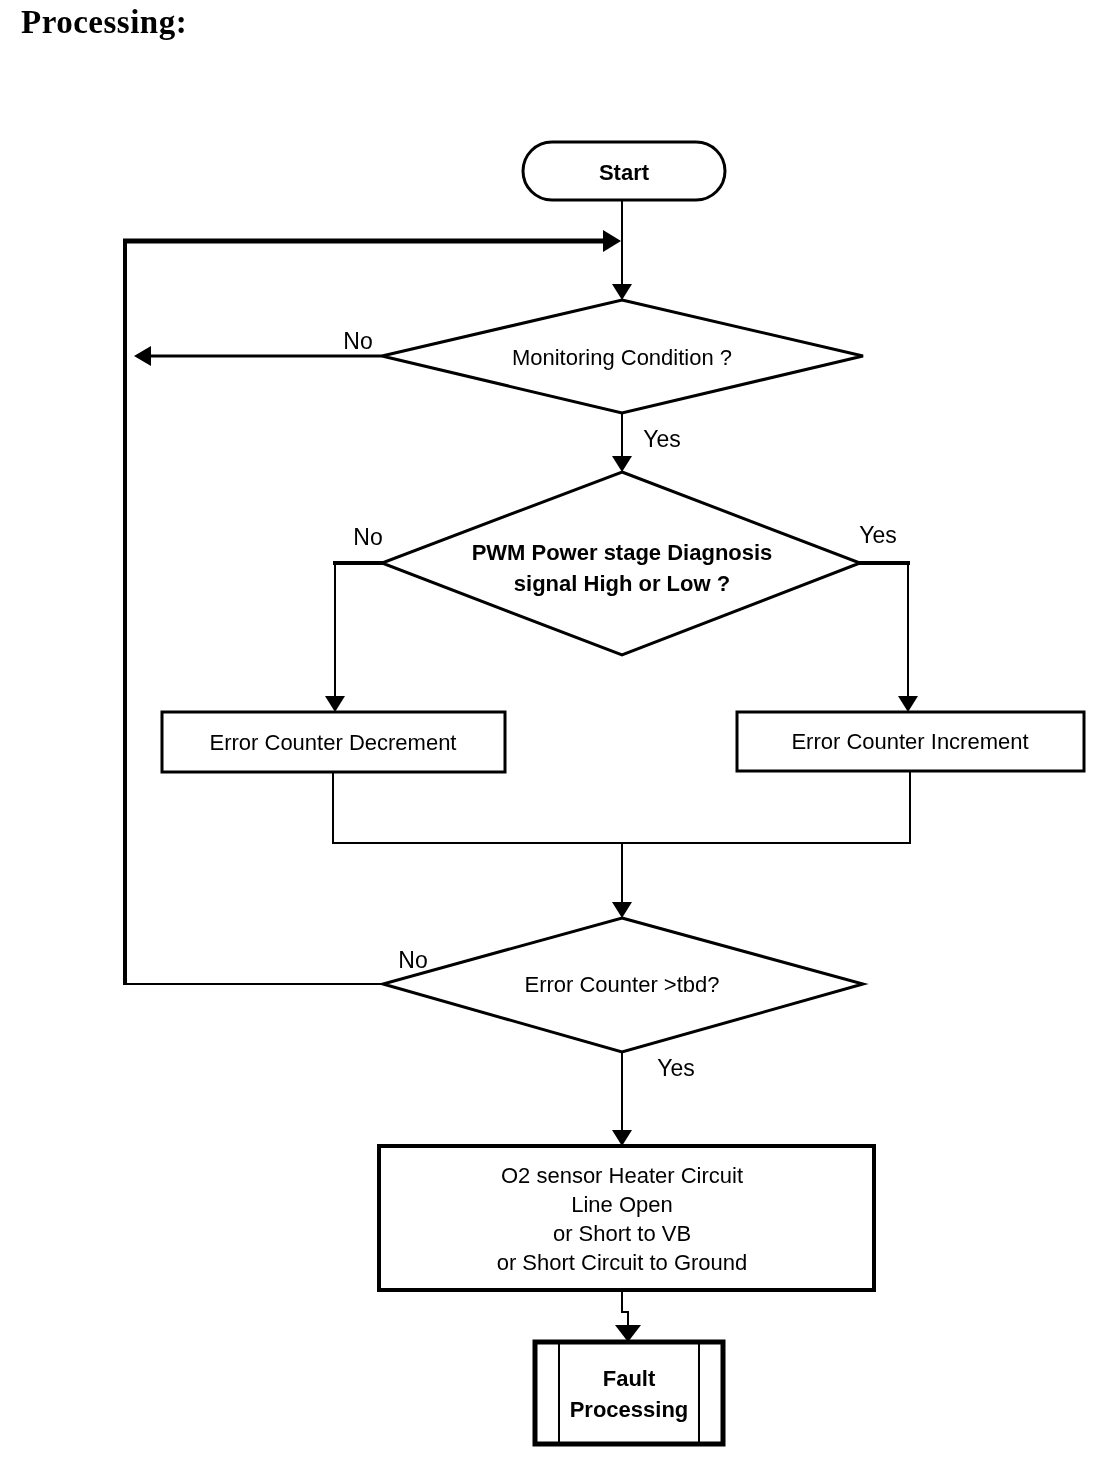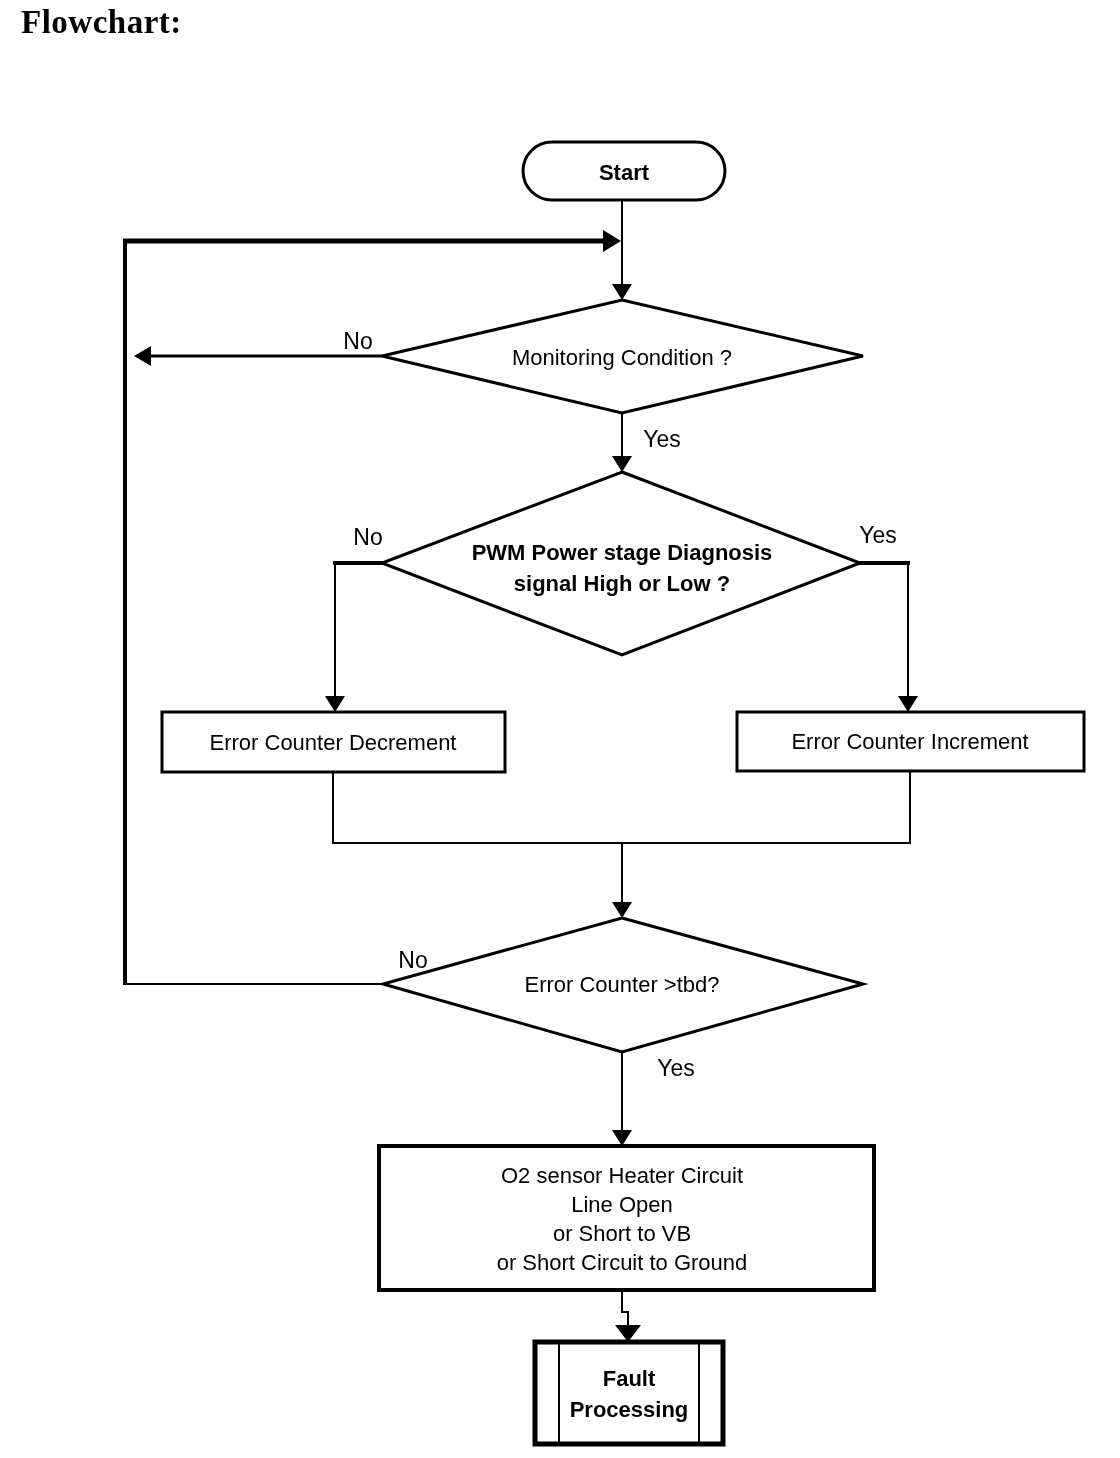--- a/index.html
+++ b/index.html
@@ -54,21 +54,21 @@
   }
   svg.flowchart text.branch {
     font-size: 23px;
   }
 </style>
 </head>
 <body>
 
 <div class="page">
 
-  <div class="page-title">Flowchart:</div>
+  <div class="page-title">Processing:</div>
 
   <svg class="flowchart" width="1120" height="1458" viewBox="0 0 1120 1458" xmlns="http://www.w3.org/2000/svg">
 
     <g>
       <line x1="125" y1="239" x2="125" y2="985" stroke-width="4"></line>
       <line x1="123" y1="241" x2="604" y2="241" stroke-width="5"></line>
       <polygon class="arrowhead" points="603,230 603,252 621,241"></polygon>
     </g>
 
     <g>

